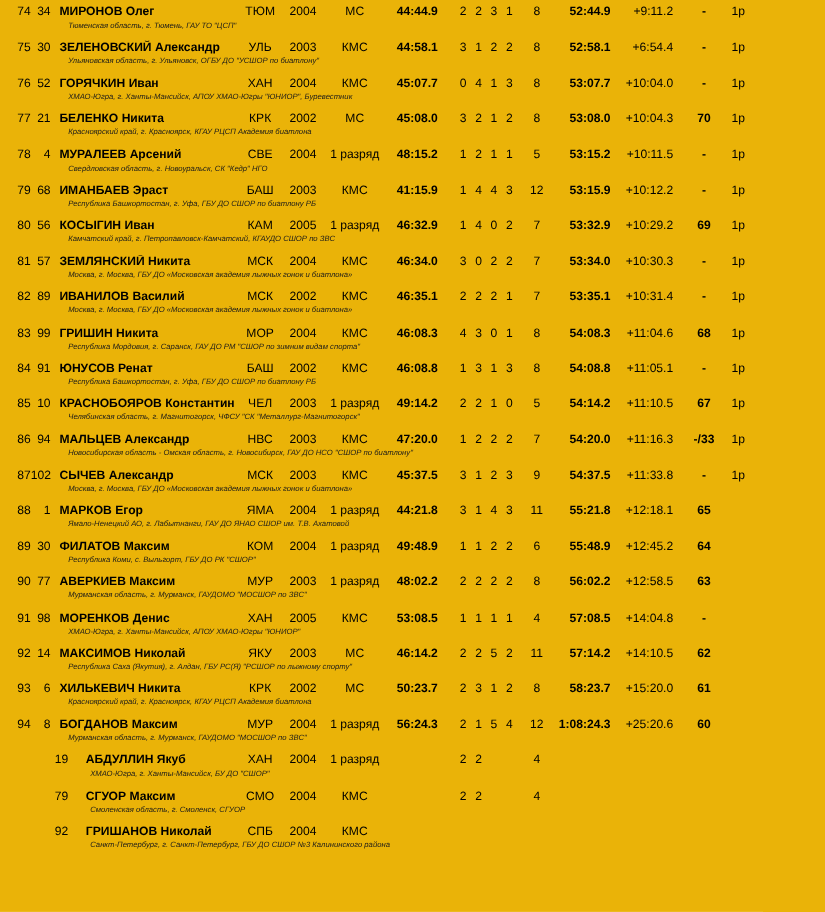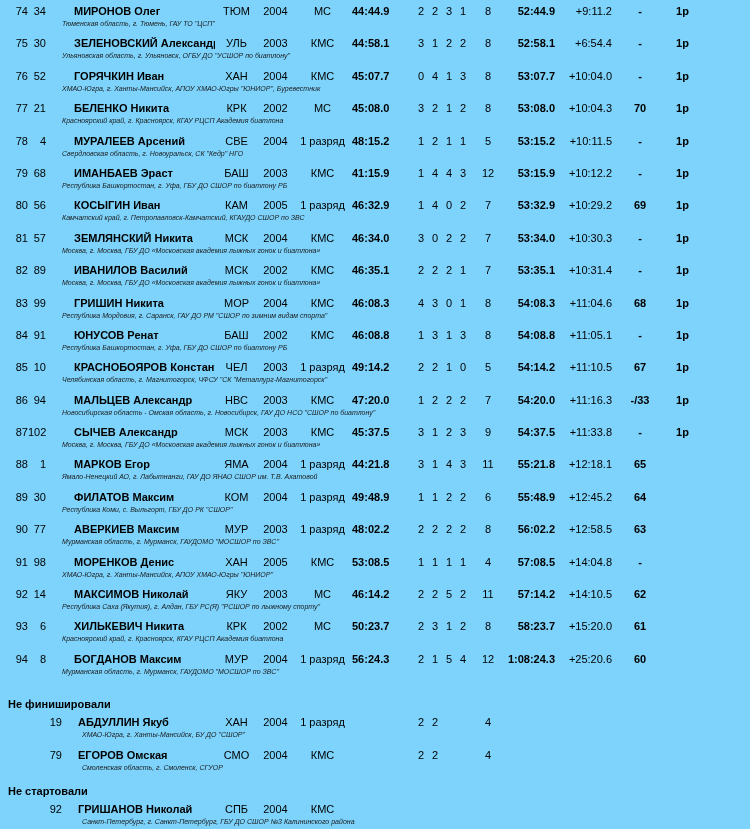--- a/index.html
+++ b/index.html
@@ -1,34 +1,34 @@
 <!DOCTYPE html>
 <html><head>
 <meta charset="utf-8">
 <style>
   * { margin:0; padding:0; box-sizing:border-box; }
   html,body { background:#fff; }
   body { width:750px; font-family:"Liberation Sans", sans-serif; color:#000; }
-  .page { position:relative; width:750px; height:829px; background:#7dd3fc; overflow:hidden; }
+  .page { position:relative; width:750px; height:829px; background:#eab308; overflow:hidden; }
   .results { padding-top:5px; }
   .row { height:32.4px; }
   .main { display:grid; grid-template-columns:28px 18px 169px 43px 35px 59px 46px 30px 14px 14px 14px 28px 57px 57px 50px 38px; font-size:11px; line-height:13px; }
   .dnf-main { display:grid; grid-template-columns:62px 153px 43px 35px 59px 46px 30px 14px 14px 14px 28px 57px 57px 50px 38px; font-size:11px; line-height:13px; }
   .place, .bib { text-align:right; }
-  .name { padding-left:28px; font-weight:bold; white-space:nowrap; overflow:hidden; }
+  .name { padding-left:8px; font-weight:bold; white-space:nowrap; overflow:hidden; }
   .dnf-main .name { padding-left:16px; }
   .region, .year, .rank { text-align:center; white-space:nowrap; }
-  .time { text-align:left; font-weight:bold; }
+  .time { text-align:right; font-weight:bold; }
   .p { text-align:center; }
   .p1 { padding-left:16px; }
   .total { padding-left:8px; text-align:center; }
   .final { text-align:right; font-weight:bold; }
   .gapcell { text-align:right; }
   .points { padding-left:6px; text-align:center; font-weight:bold; }
-  .cat { padding-left:3px; text-align:center; font-weight:bold; }
+  .cat { padding-left:3px; font-weight:normal; }
   .affil { margin-left:62px; margin-top:2px; font-size:7px; font-style:italic; white-space:nowrap; color:#1a1a1a; }
   .dnf-row .affil { margin-left:82px; }
   .section-header { margin-left:8px; font-size:11px; font-weight:bold; line-height:14px; }
   .mt12 { margin-top:12px; margin-bottom:5px; }
   .mt3 { margin-top:3px; margin-bottom:5px; }
 </style>
 </head>
 <body>
 
 <div class="page">
@@ -491,21 +491,20 @@
           <span class="total">12</span>
           <span class="final">1:08:24.3</span>
           <span class="gapcell">+25:20.6</span>
           <span class="points">60</span>
           <span class="cat"></span>
         </div>
         <div class="affil">Мурманская область, г. Мурманск, ГАУДОМО "МОСШОР по ЗВС"</div>
       </div>
     </div>
 
-  <div class="section-header mt12">Не финишировали</div>
 
   <div>
 
       <div class="row dnf-row">
         <div class="dnf-main">
           <span class="bib">19</span>
           <span class="name">АБДУЛЛИН Якуб</span>
           <span class="region">ХАН</span>
           <span class="year">2004</span>
           <span class="rank">1 разряд</span>
@@ -519,40 +518,39 @@
           <span class="gapcell"></span>
           <span class="points"></span>
           <span class="cat"></span>
         </div>
         <div class="affil">ХМАО-Югра, г. Ханты-Мансийск, БУ ДО "СШОР"</div>
       </div>
 
       <div class="row dnf-row">
         <div class="dnf-main">
           <span class="bib">79</span>
-          <span class="name">ЕГОРОВ Омская</span>
+          <span class="name">СГУОР Максим</span>
           <span class="region">СМО</span>
           <span class="year">2004</span>
           <span class="rank">КМС</span>
           <span class="time"></span>
           <span class="p p1">2</span>
           <span class="p">2</span>
           <span class="p"></span>
           <span class="p"></span>
           <span class="total">4</span>
           <span class="final"></span>
           <span class="gapcell"></span>
           <span class="points"></span>
           <span class="cat"></span>
         </div>
         <div class="affil">Смоленская область, г. Смоленск, СГУОР</div>
       </div>
     </div>
 
-  <div class="section-header mt3">Не стартовали</div>
 
   <div>
 
       <div class="row dnf-row">
         <div class="dnf-main">
           <span class="bib">92</span>
           <span class="name">ГРИШАНОВ Николай</span>
           <span class="region">СПБ</span>
           <span class="year">2004</span>
           <span class="rank">КМС</span>

